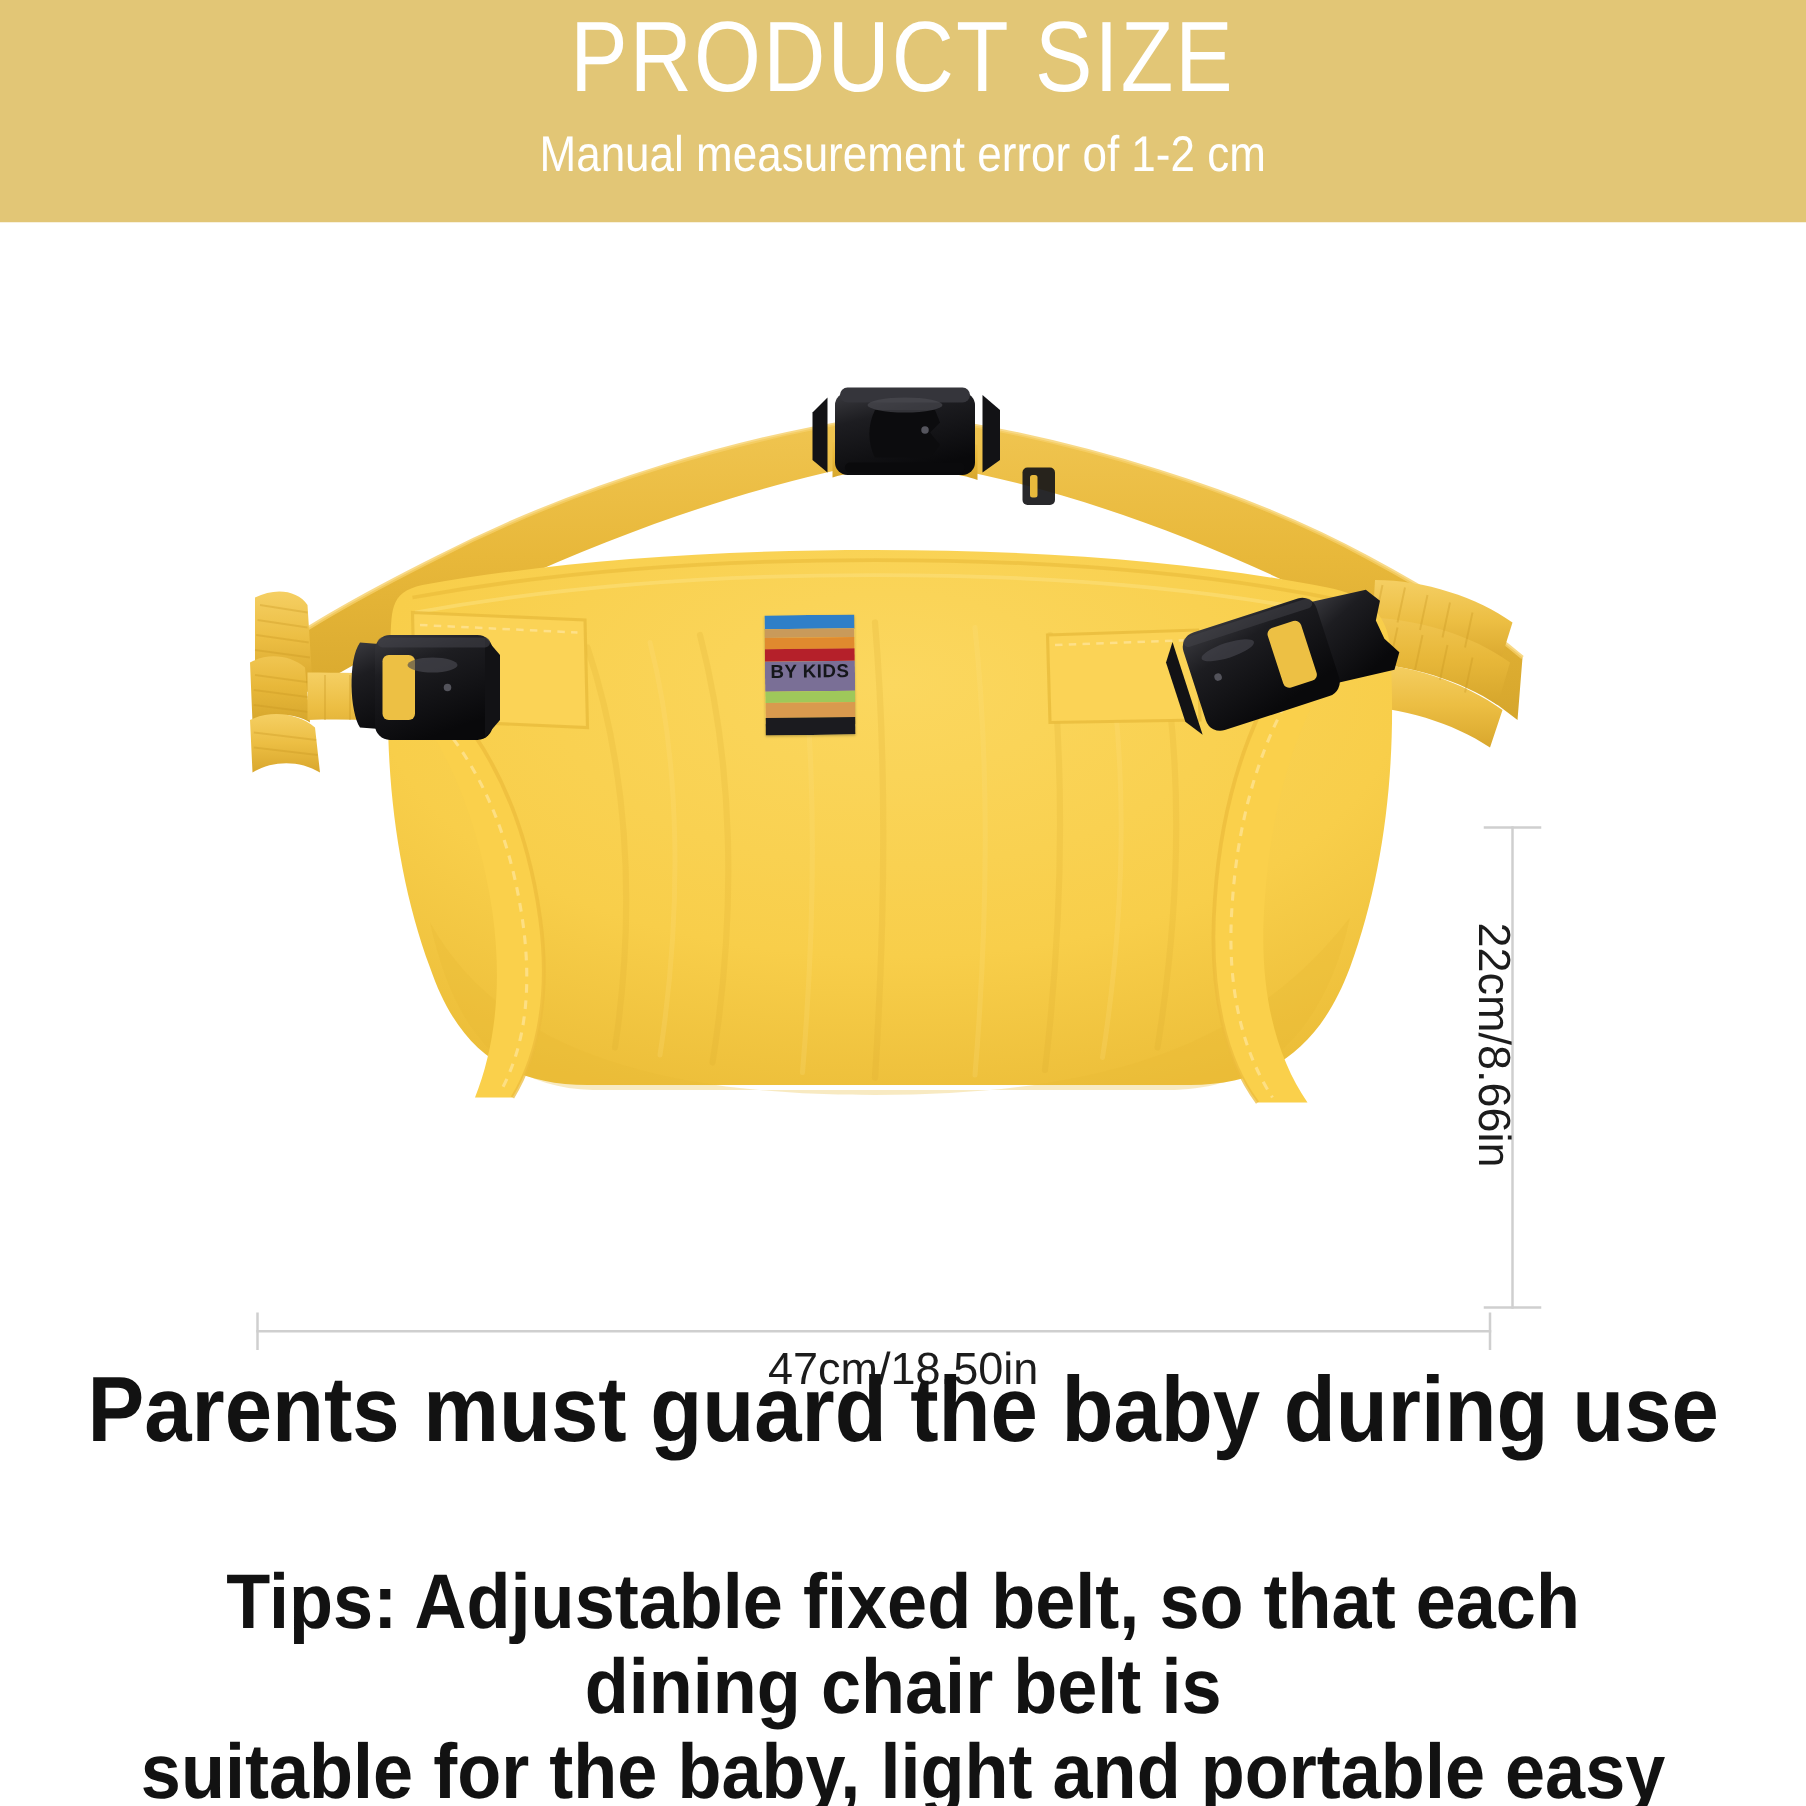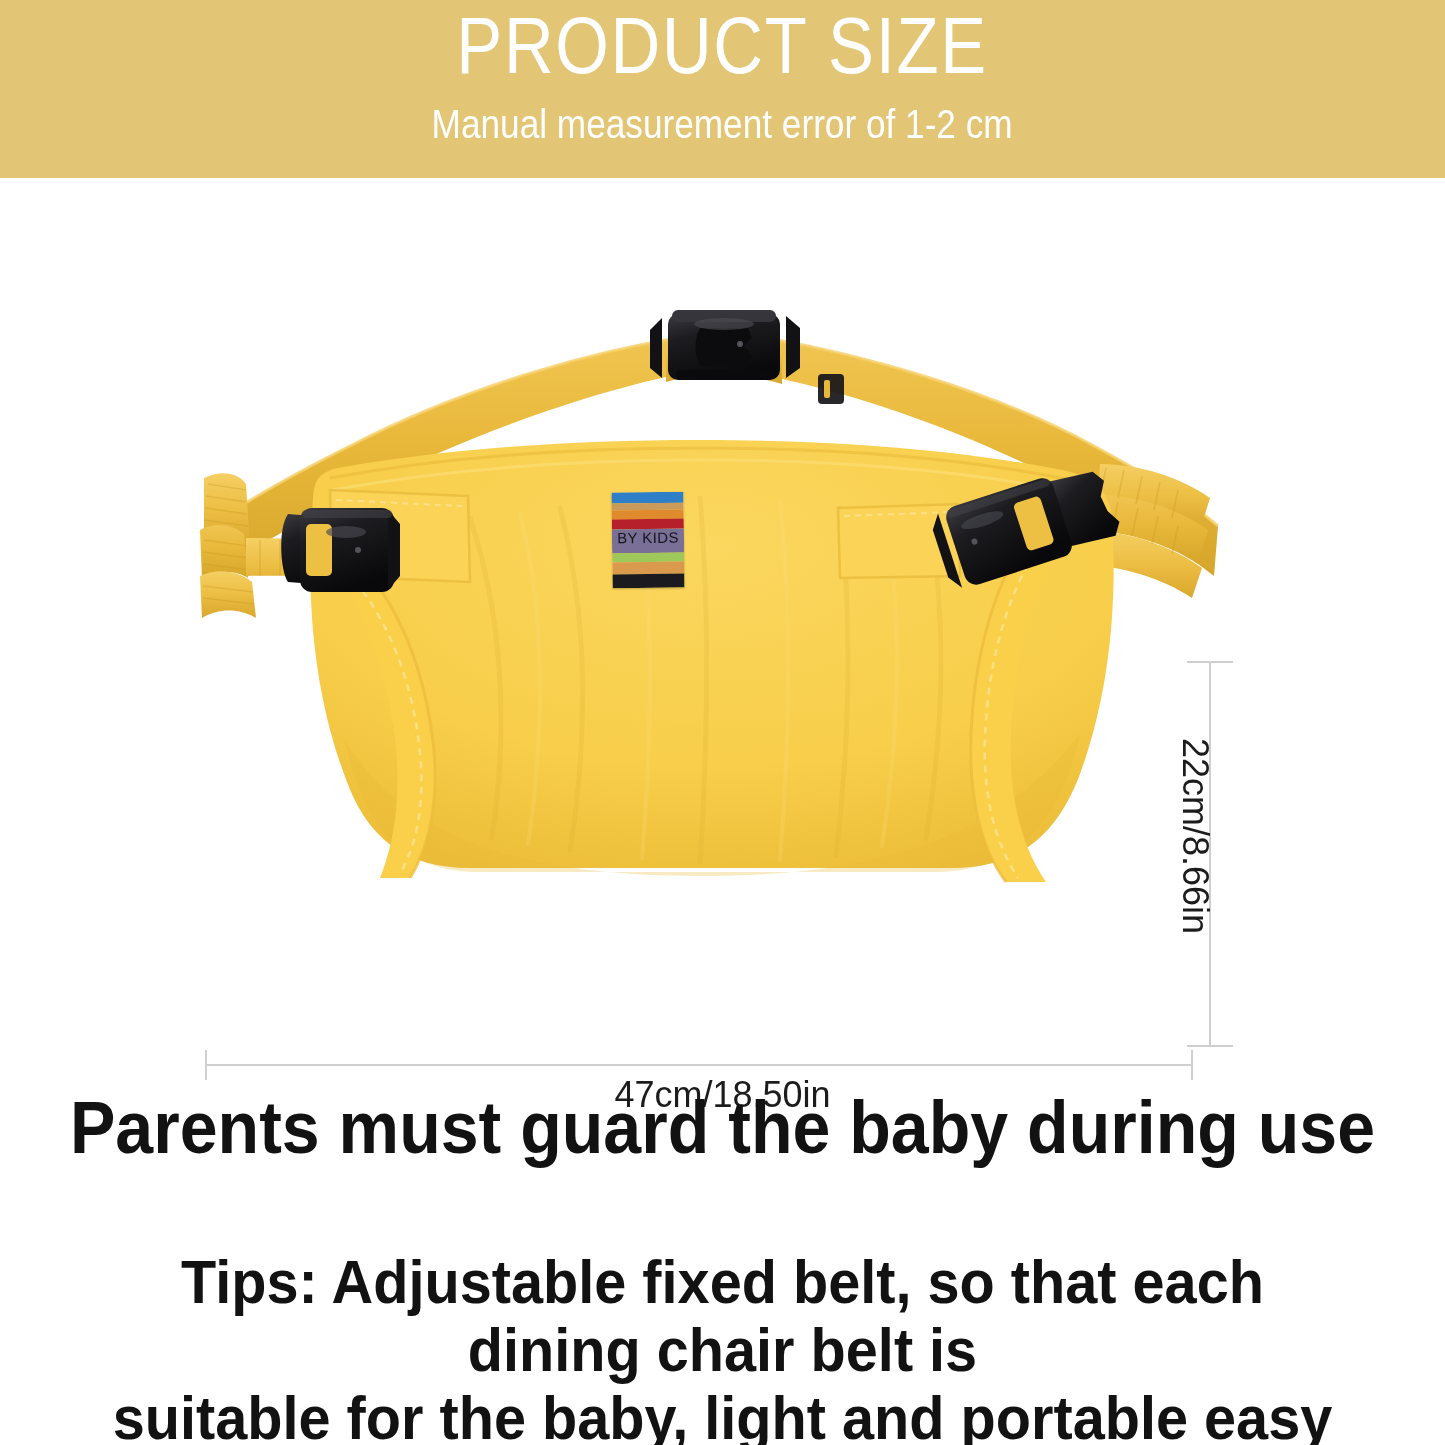--- a/index.html
+++ b/index.html
@@ -83,21 +83,21 @@
     overflow: hidden;
   }
   .brand-label .stripe { width: 100%; }
   .brand-label .lbl-text {
     position: absolute;
     left: 0; right: 0;
     top: 37px;
     text-align: center;
     font-family: "Liberation Sans Narrow", "Liberation Sans", sans-serif;
     font-size: 15px;
-    font-weight: 400;
+    font-weight: 700;
     color: #15161a;
     letter-spacing: 0.4px;
   }
 
   
   .dim-v {
     position: absolute;
     left: 1209px;
     top: 483px;
     width: 2px;

